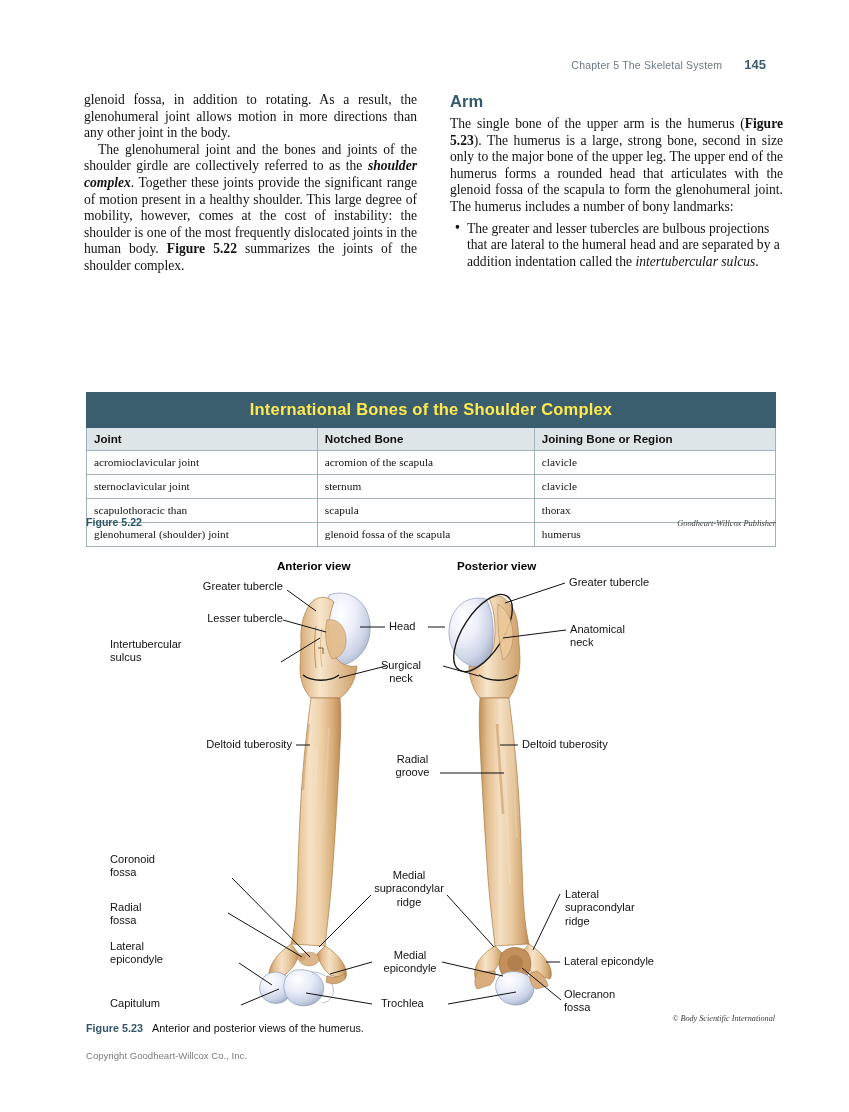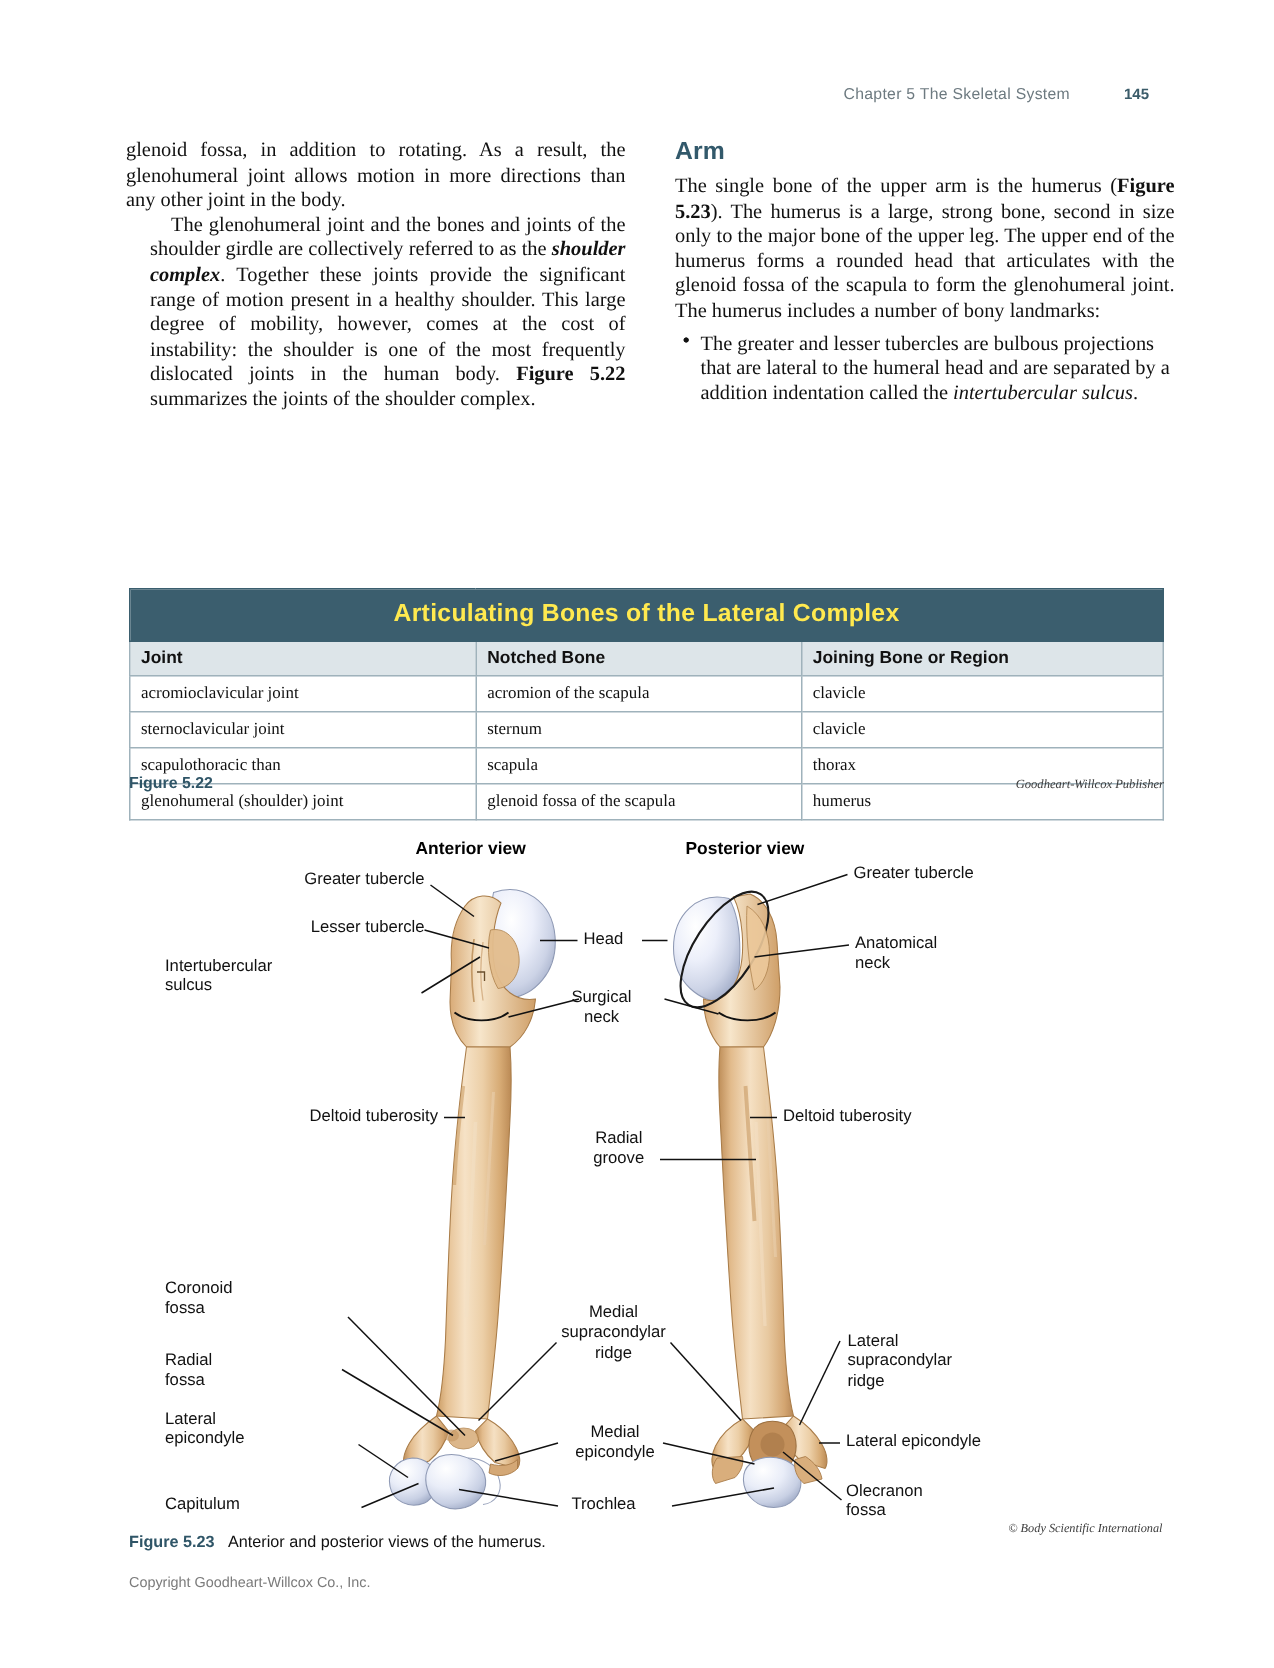--- a/index.html
+++ b/index.html
@@ -3,28 +3,28 @@
 <meta charset="utf-8">
 <style>
   html,body{margin:0;padding:0;background:#fff;}
   body{
     width:849px;height:1112px;position:relative;overflow:hidden;
     font-family:"Liberation Sans", sans-serif;color:#000;
   }
   .page{position:absolute;inset:0;background:#ffffff;}
 
   
-  .runhead{position:absolute;top:57px;right:83px;display:flex;align-items:baseline;gap:36px;}
+  .runhead{position:absolute;top:57px;right:83px;display:flex;align-items:baseline;gap:22px;}
   .runhead .chap{font-size:10.5px;color:#6d7a80;letter-spacing:.2px;}
-  .runhead .pgno{font-size:10px;font-weight:bold;color:#3a5b69;}
+  .runhead .pgno{font-size:13px;font-weight:bold;color:#3a5b69;}
 
   
   .col{position:absolute;font-family:"Liberation Serif", serif;font-size:13.6px;line-height:16.6px;color:#111;text-align:justify;}
   .col p{margin:0;}
-  .col p.ind{text-indent:14px;margin-left:16px;}
+  .col p.ind{text-indent:14px;}
   .colL{left:84px;top:92px;width:333px;}
   .colR{left:450px;top:92px;width:333px;}
 
   .arm-h{font-family:"Liberation Sans", sans-serif;font-size:16.5px;font-weight:bold;
          color:#32596b;letter-spacing:.1px;margin:0 0 6px 0;line-height:18px;}
   .bullets{margin:5px 0 0 0;padding:0;list-style:none;}
   .bullets li{position:relative;padding-left:17px;margin-bottom:1px;text-align:left;}
   .bullets li .bl{position:absolute;left:5px;top:-1px;font-size:14px;line-height:16.6px;}
   b.sf{font-weight:bold;}
   i.sf{font-style:italic;}
@@ -84,21 +84,21 @@
 
   <div class="tbl-wrap">
     <table class="t">
       <colgroup>
           <col style="width:33.5%">
           <col style="width:31.5%">
           <col style="width:35%">
         </colgroup>
       <tbody>
         <tr class="ttitle">
-          <td colspan="3">Articulating Bones of the Lateral Complex</td>
+          <td colspan="3">International Bones of the Shoulder Complex</td>
         </tr>
         <tr class="thead">
           <th>Joint</th>
           <th>Notched Bone</th>
           <th>Joining Bone or Region</th>
         </tr>
         <tr class="trow">
           <td>acromioclavicular joint</td>
           <td>acromion of the scapula</td>
           <td>clavicle</td>

